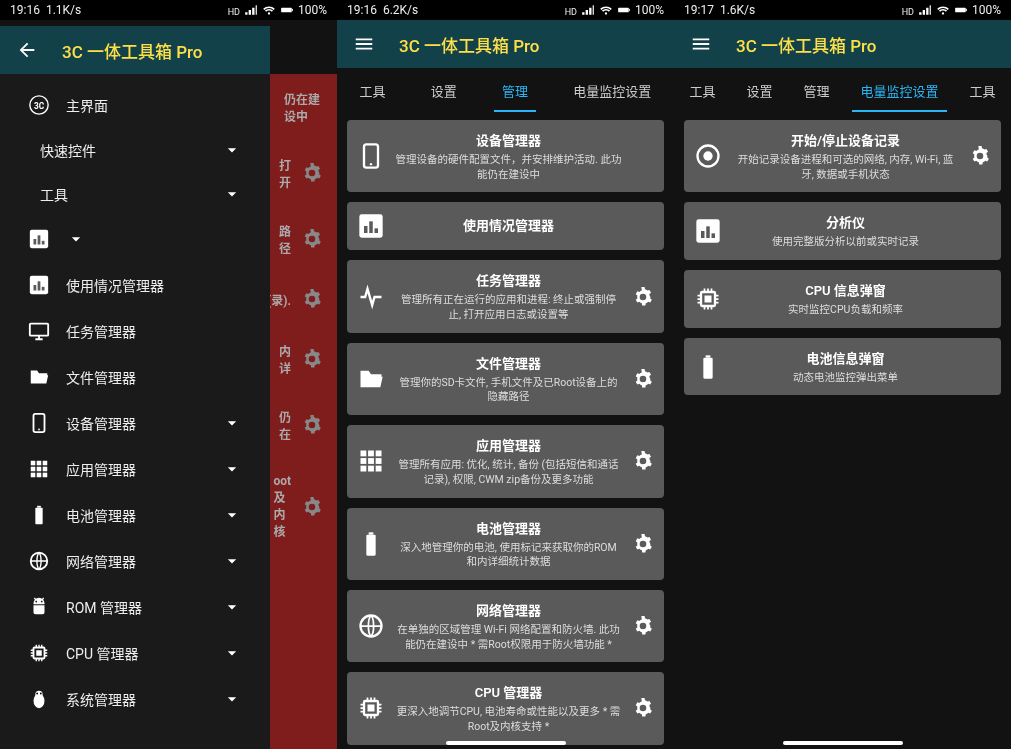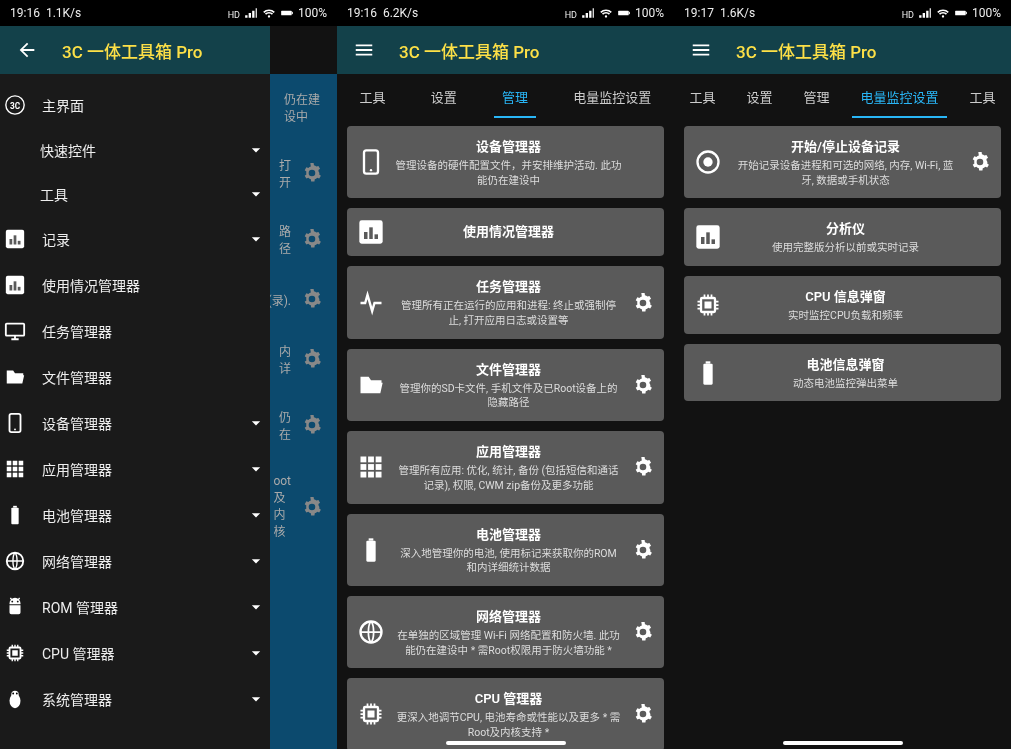--- a/index.html
+++ b/index.html
@@ -14,21 +14,21 @@
 }
 .phone {
   width: 337px;
   height: 749px;
   background: #121212;
   position: relative;
   overflow: hidden;
   flex-shrink: 0;
 }
 .status-bar {
-  height: 26px;
+  height: 20px;
   display: flex;
   align-items: center;
   padding: 0 10px;
   font-size: 12px;
   background: #000;
   color: #eee;
   justify-content: space-between;
 }
 .status-left { display: flex; align-items: center; gap: 6px; }
 .status-right { display: flex; align-items: flex-end; gap: 4px; }
@@ -80,35 +80,36 @@
   background: #13414a;
   display: flex;
   align-items: center;
   padding: 0 16px;
   gap: 24px;
 }
 .drawer-list { padding: 8px 0; }
 .drawer-item {
   display: flex;
   align-items: center;
-  padding: 12px 4px;
+  padding: 12px 28px;
   gap: 16px;
 }
 .drawer-item.sub { padding-left: 40px; }
 .drawer-item .label { flex: 1; font-size: 14px; color: #eee; }
 .icon { width: 22px; height: 22px; flex-shrink: 0; display: inline-flex; align-items: center; justify-content: center; }
 .icon svg { width: 100%; height: 100%; }
 .chevron { width: 20px; height: 20px; }
 .behind {
   position: absolute;
   top: 74px;
   left: 270px;
   right: 0;
   bottom: 0;
-  background: #0c4a6e;
+  background: #7f1d1d;
+  font-weight: bold;
 }
 .behind-row {
   display: flex;
   align-items: center;
   justify-content: flex-end;
   padding: 16px 14px;
   gap: 10px;
   font-size: 12px;
   color: #aaa;
 }
@@ -347,21 +348,20 @@
           <span class="chevron"><svg viewBox="0 0 24 24">
               <use href="#i-chev"></use>
             </svg></span>
         </div>
         <div class="drawer-item">
           <span class="icon">
             <svg viewBox="0 0 24 24">
               <use href="#i-chart-box"></use>
             </svg>
           </span>
-          <span class="label">记录</span>
           <span class="chevron"><svg viewBox="0 0 24 24">
               <use href="#i-chev"></use>
             </svg></span>
         </div>
         <div class="drawer-item">
           <span class="icon">
             <svg viewBox="0 0 24 24">
               <use href="#i-chart-box"></use>
             </svg>
           </span>

